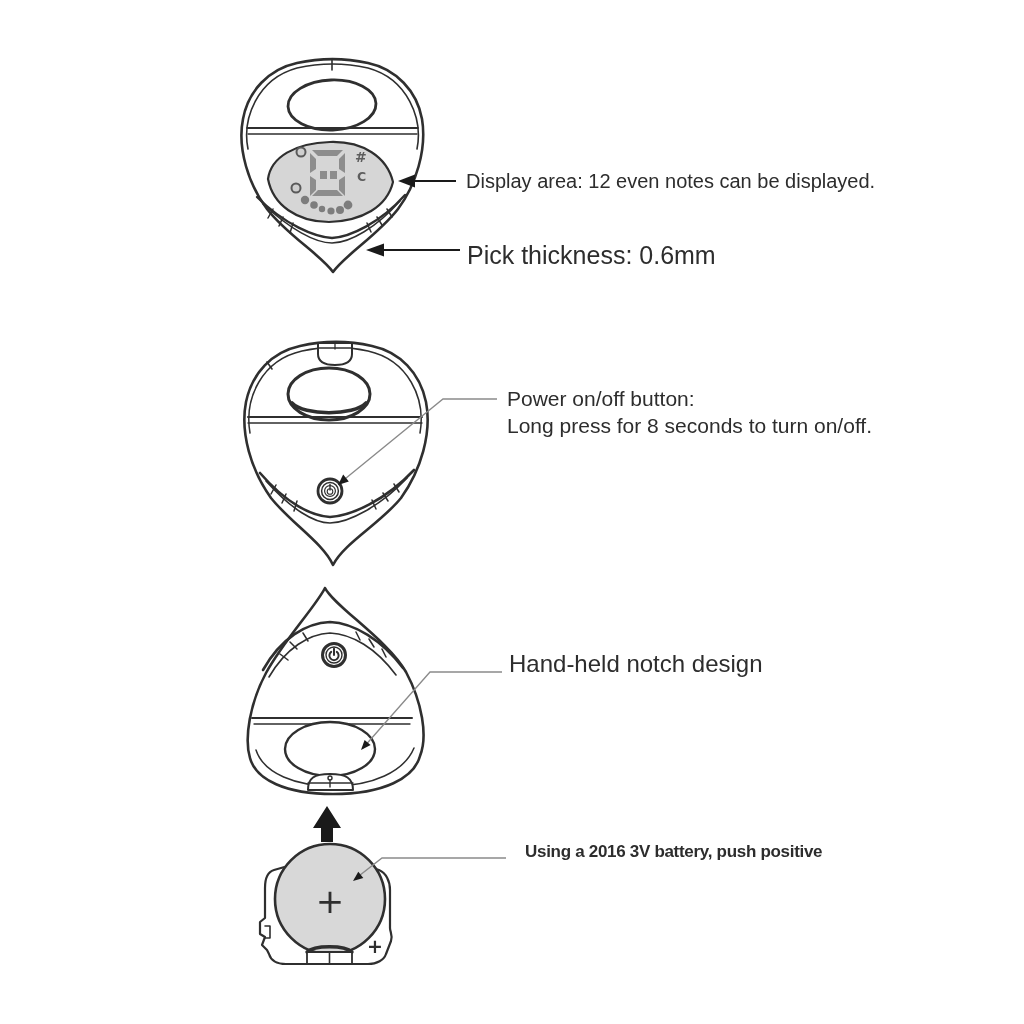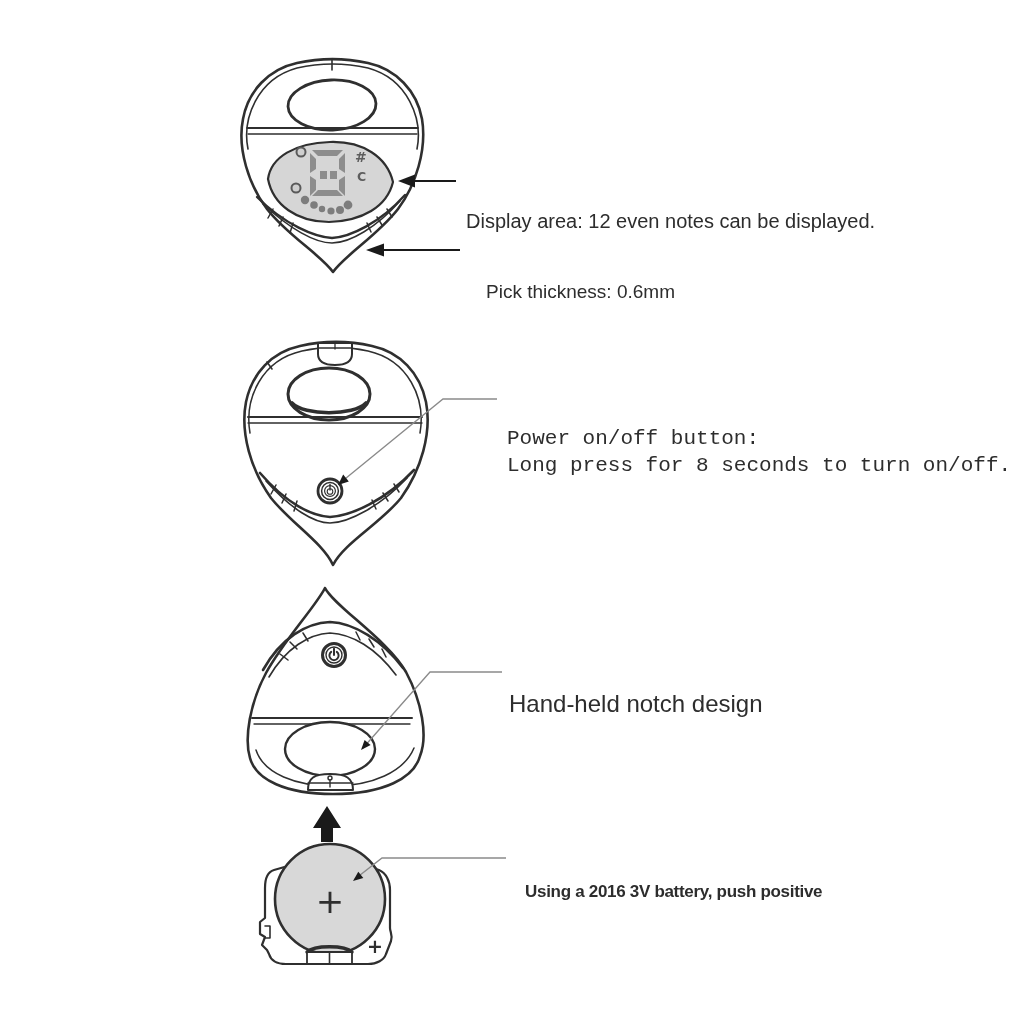--- a/index.html
+++ b/index.html
@@ -10,25 +10,24 @@
   .canvas{
     position:relative; width:1024px; height:1024px; margin:0 auto;
     background:var(--bg); overflow:hidden;
     font-family:"Liberation Sans","DejaVu Sans",sans-serif;
   }
   .fig{position:absolute;}
   .overlay{position:absolute; left:0; top:0;}
   .ann{
     position:absolute; color:var(--text); white-space:nowrap;
     font-family:"Liberation Sans","DejaVu Sans",sans-serif;
-    margin-top:40px;
   }
   .ann-display{left:466px; top:170px; font-size:20px;}
-  .ann-thick{left:486px; top:241px; font-size:19px;}
-  .ann-power{left:507px; top:385px; font-size:21px; line-height:27px;font-family:Liberation Mono, monospace;}
+  .ann-thick{left:467px; top:241px; font-size:25px;}
+  .ann-power{left:507px; top:385px; font-size:21px; line-height:27px;}
   .ann-notch{left:509px; top:650px; font-size:24px;}
   .ann-batt{left:525px; top:840px; font-size:17px; font-weight:600; line-height:23px; letter-spacing:-0.3px;}
   
   .ol{fill:none; stroke:var(--line); stroke-linecap:round; stroke-linejoin:round;}
   .wfill{fill:#fff; stroke:var(--line); stroke-linejoin:round;}
   .seg{fill:var(--lcd-seg); stroke:none;}
   .lead{fill:none; stroke:var(--leader); stroke-width:1.3px;}
   .head{fill:var(--arrow); stroke:none;}
   .lcdtxt{fill:#5d5d5d; font-family:"DejaVu Sans",sans-serif; font-weight:bold;}
   .plustxt{fill:var(--line); font-family:"DejaVu Sans",sans-serif;}

